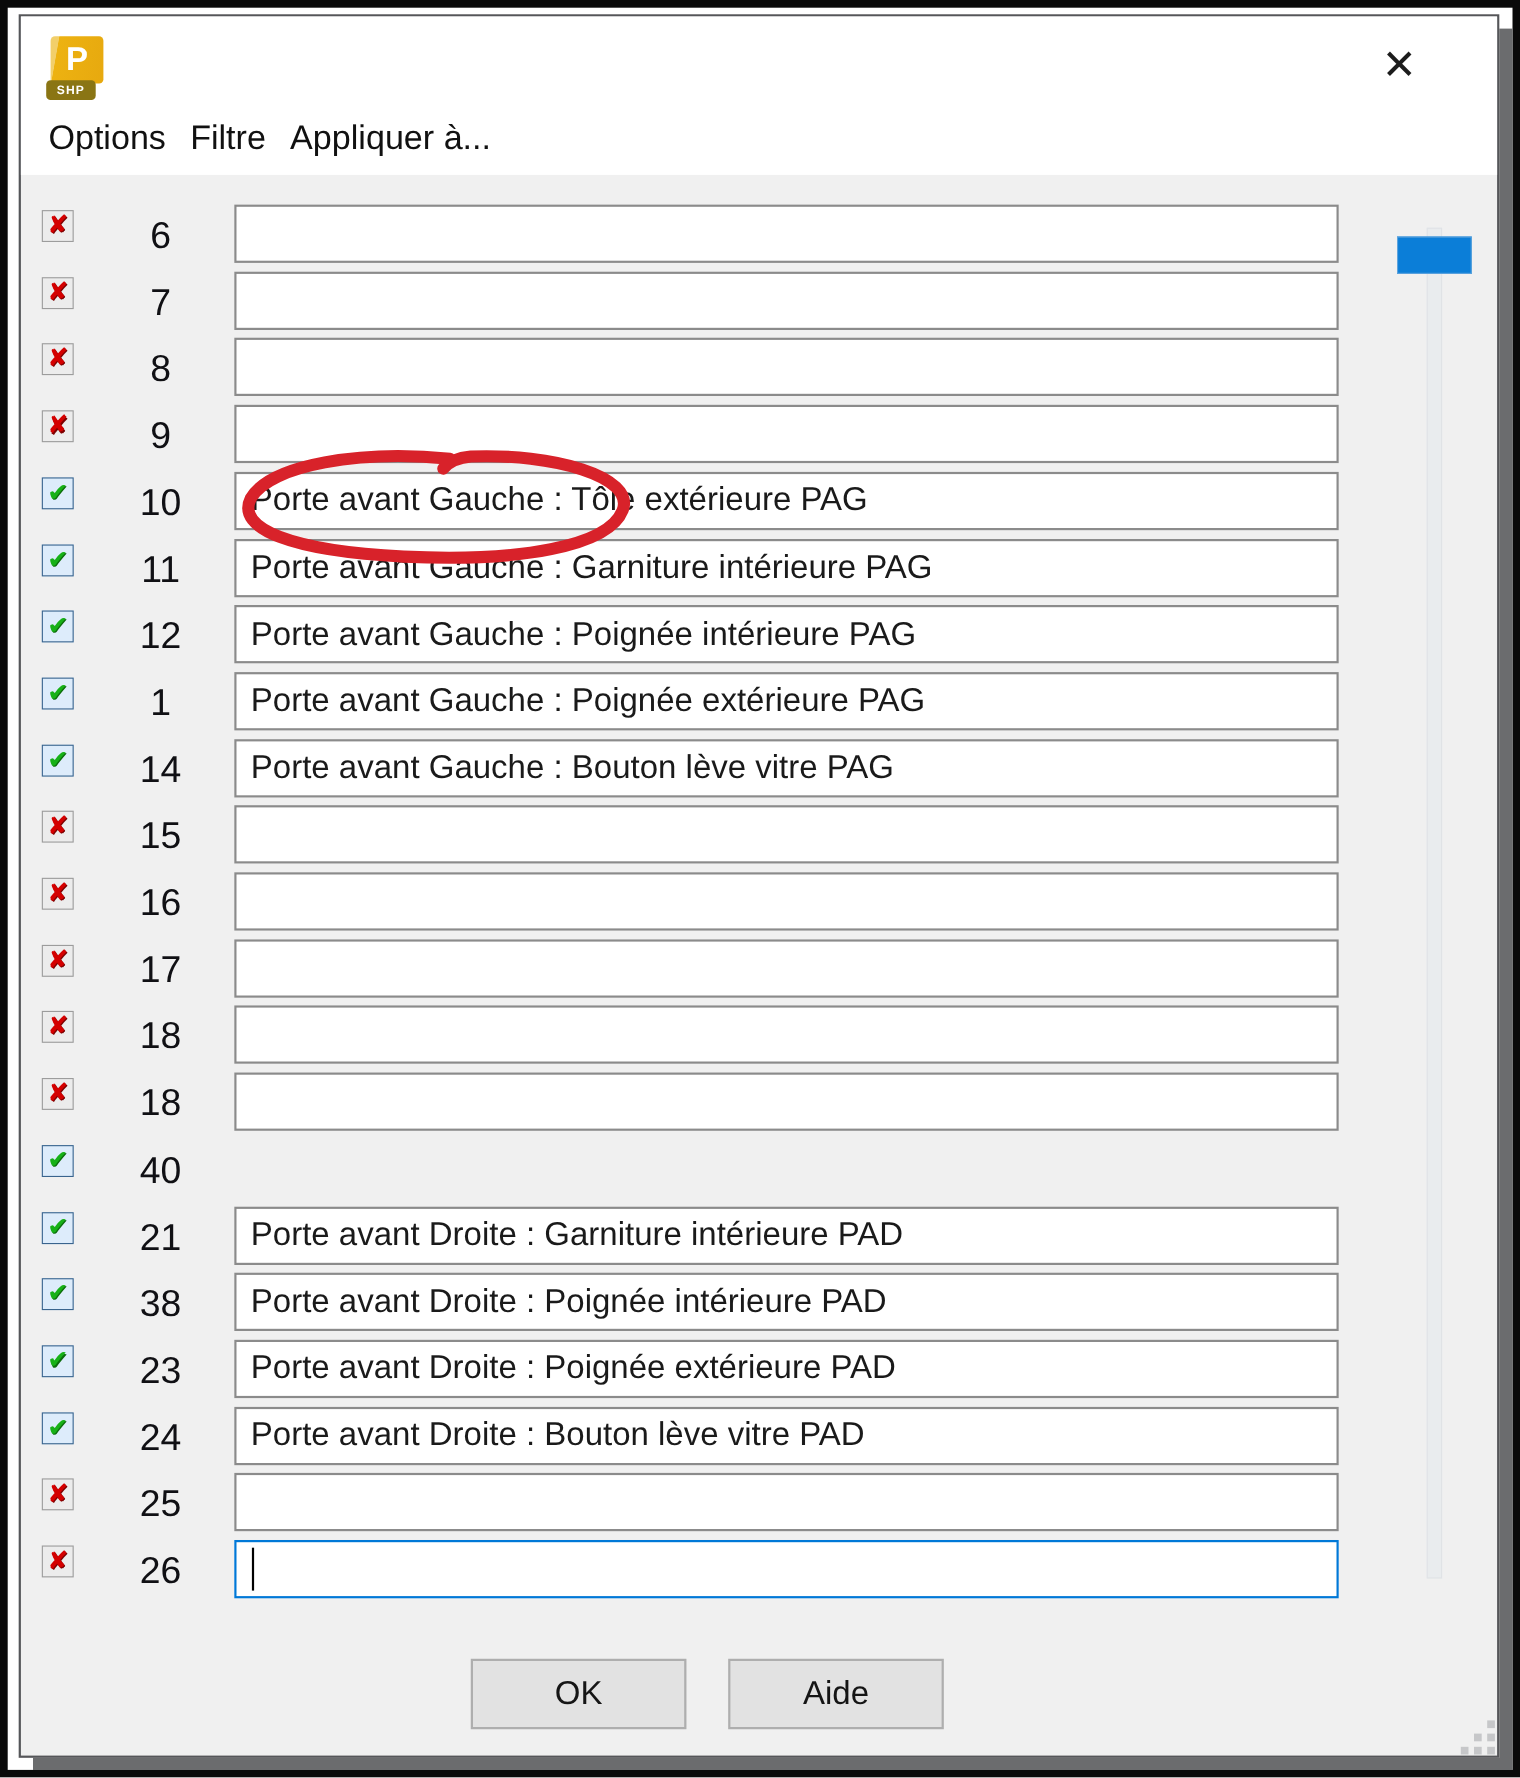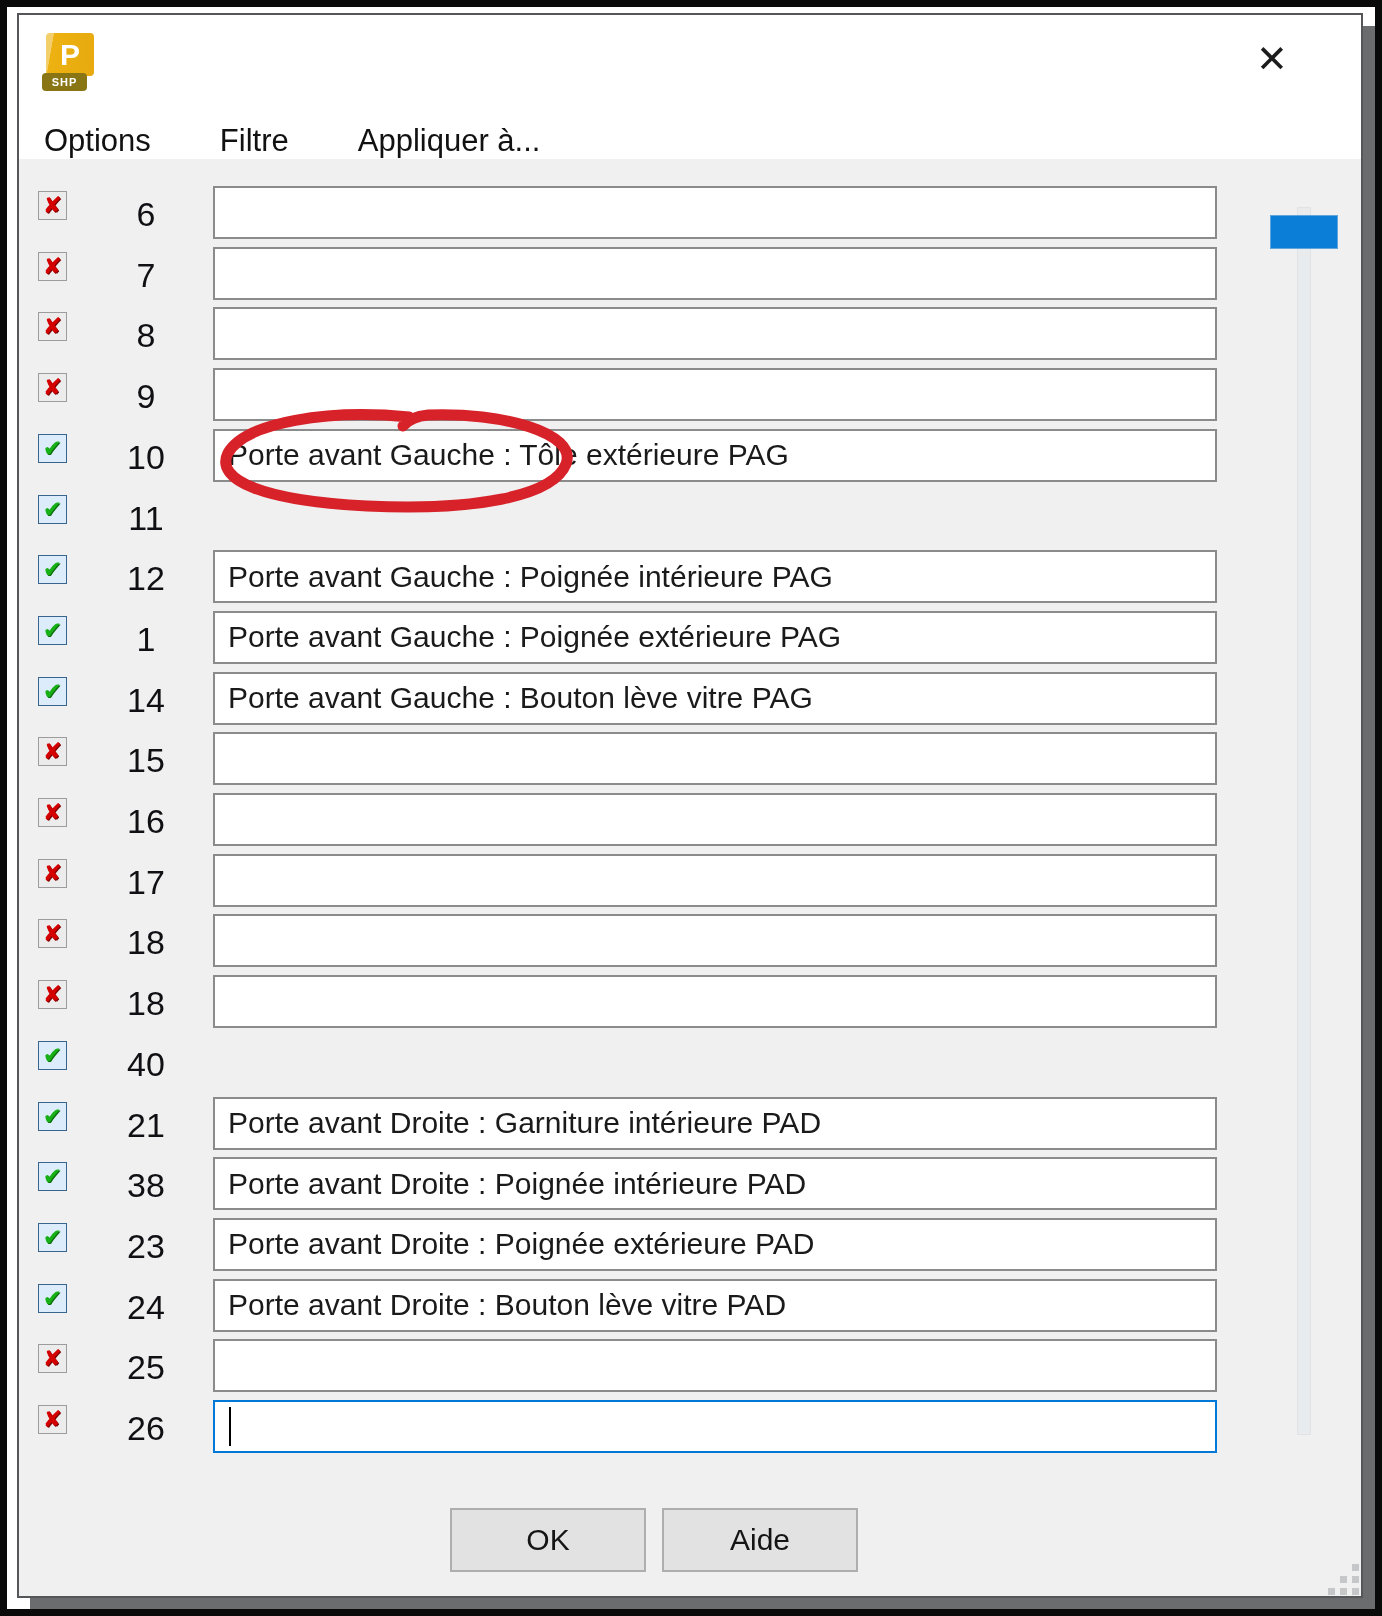--- a/index.html
+++ b/index.html
@@ -35,21 +35,21 @@
   }
   .title-text { position:absolute; left:76px; top:0; height:92px; display:flex; align-items:center;
     font-size:34px; color:#141414; }
   .close-btn { position:absolute; left:1226px; top:16px; width:54px; height:56px;
     display:flex; align-items:center; justify-content:center;
     font-size:38px; font-weight:300; color:#1c1c1c; cursor:pointer;
     font-family:"DejaVu Sans", sans-serif; }
 
   
   .menubar { position:absolute; left:0; top:92px; width:100%; height:52px;
-    display:flex; align-items:flex-end; padding-left:14px;gap:47px; }
+    display:flex; align-items:flex-start; padding-left:14px; }
   .menu-item { font-size:31px; color:#111111; padding:0 11px; cursor:default; }
 
   
   .list { position:absolute; left:0; top:0; width:100%; height:100%; }
   .row { position:absolute; left:0; width:100%; height:53px; }
   .chk {
     position:absolute; left:19px; top:5px; width:29px; height:29px;
     display:flex; align-items:center; justify-content:center;
     font-family:"DejaVu Sans", sans-serif; font-size:23px; line-height:1;
     cursor:pointer;
@@ -79,21 +79,21 @@
   .annotation { position:absolute; left:185px; top:388px; width:380px; height:112px;
     pointer-events:none; z-index:6; }
 
   
   .btn {
     position:absolute; top:1493px; width:196px; height:64px;
     background:#e2e2e2; border:2px solid #aeaeae;
     font-family:"Liberation Sans", sans-serif; font-size:30px; color:#151515;
     display:flex; align-items:center; justify-content:center; cursor:pointer;
   }
-  .btn-ok { left:431px; }
+  .btn-ok { left:409px; }
   .btn-help { left:643px; }
 
   
   .grip { position:absolute; left:1309px; top:1549px; width:32px; height:32px; cursor:nwse-resize; }
   .grip i { position:absolute; width:7px; height:7px; background:#c6c7c9; }
 </style>
 </head>
 <body>
 
 <div class="screen">
@@ -142,20 +142,21 @@
   </div>
         <div class="row" style="top: 413.8px;">
     <span class="chk on">✔</span>
     <span class="num">10</span>
     <input class="field" type="text" value="Porte avant Gauche : Tôle extérieure PAG" style="">
 
   </div>
         <div class="row" style="top: 474.5px;">
     <span class="chk on">✔</span>
     <span class="num">11</span>
+    <input class="field" type="text" value="Porte avant Gauche : Garniture intérieure PAG" style="">
 
   </div>
         <div class="row" style="top: 535.2px;">
     <span class="chk on">✔</span>
     <span class="num">12</span>
     <input class="field" type="text" value="Porte avant Gauche : Poignée intérieure PAG" style="">
 
   </div>
         <div class="row" style="top: 595.9px;">
     <span class="chk on">✔</span>

